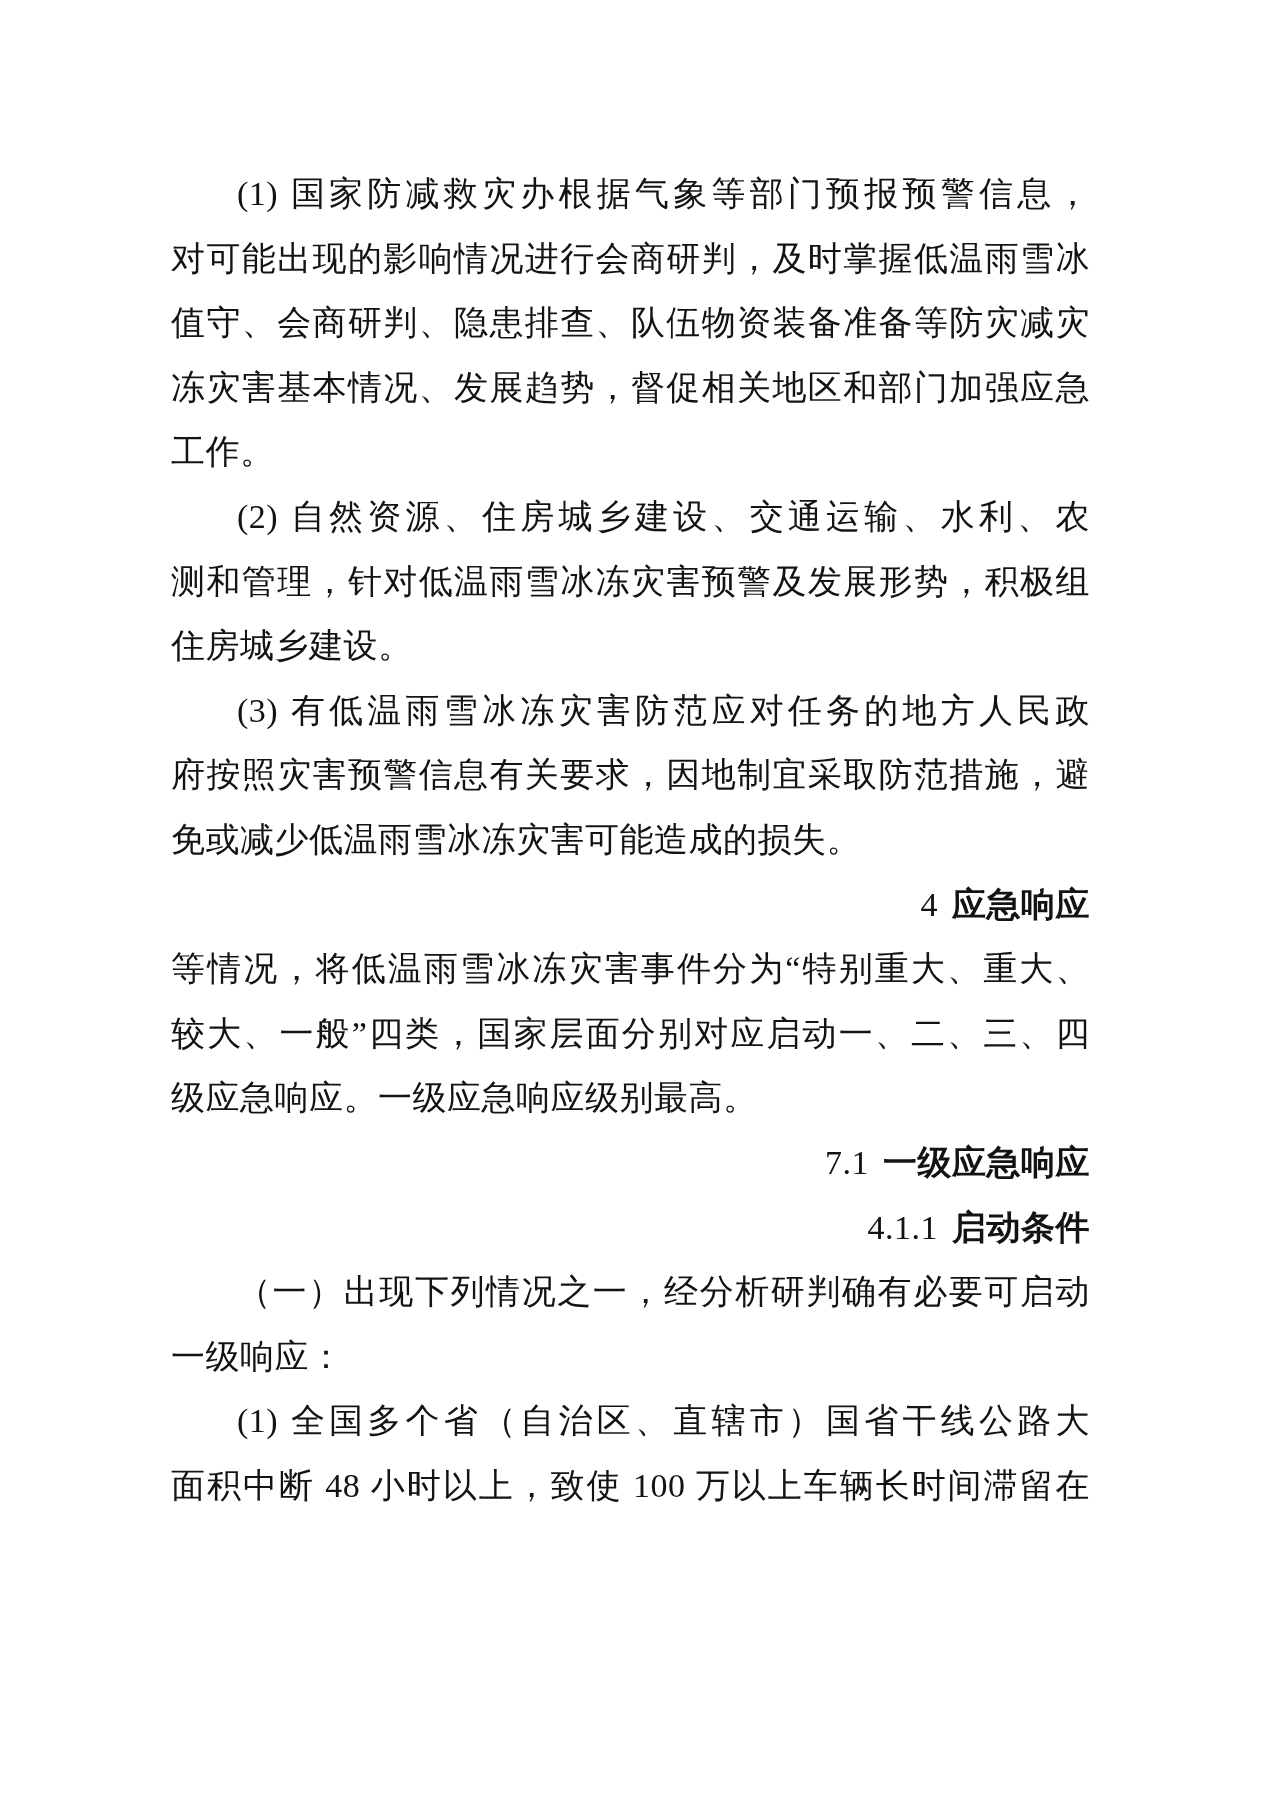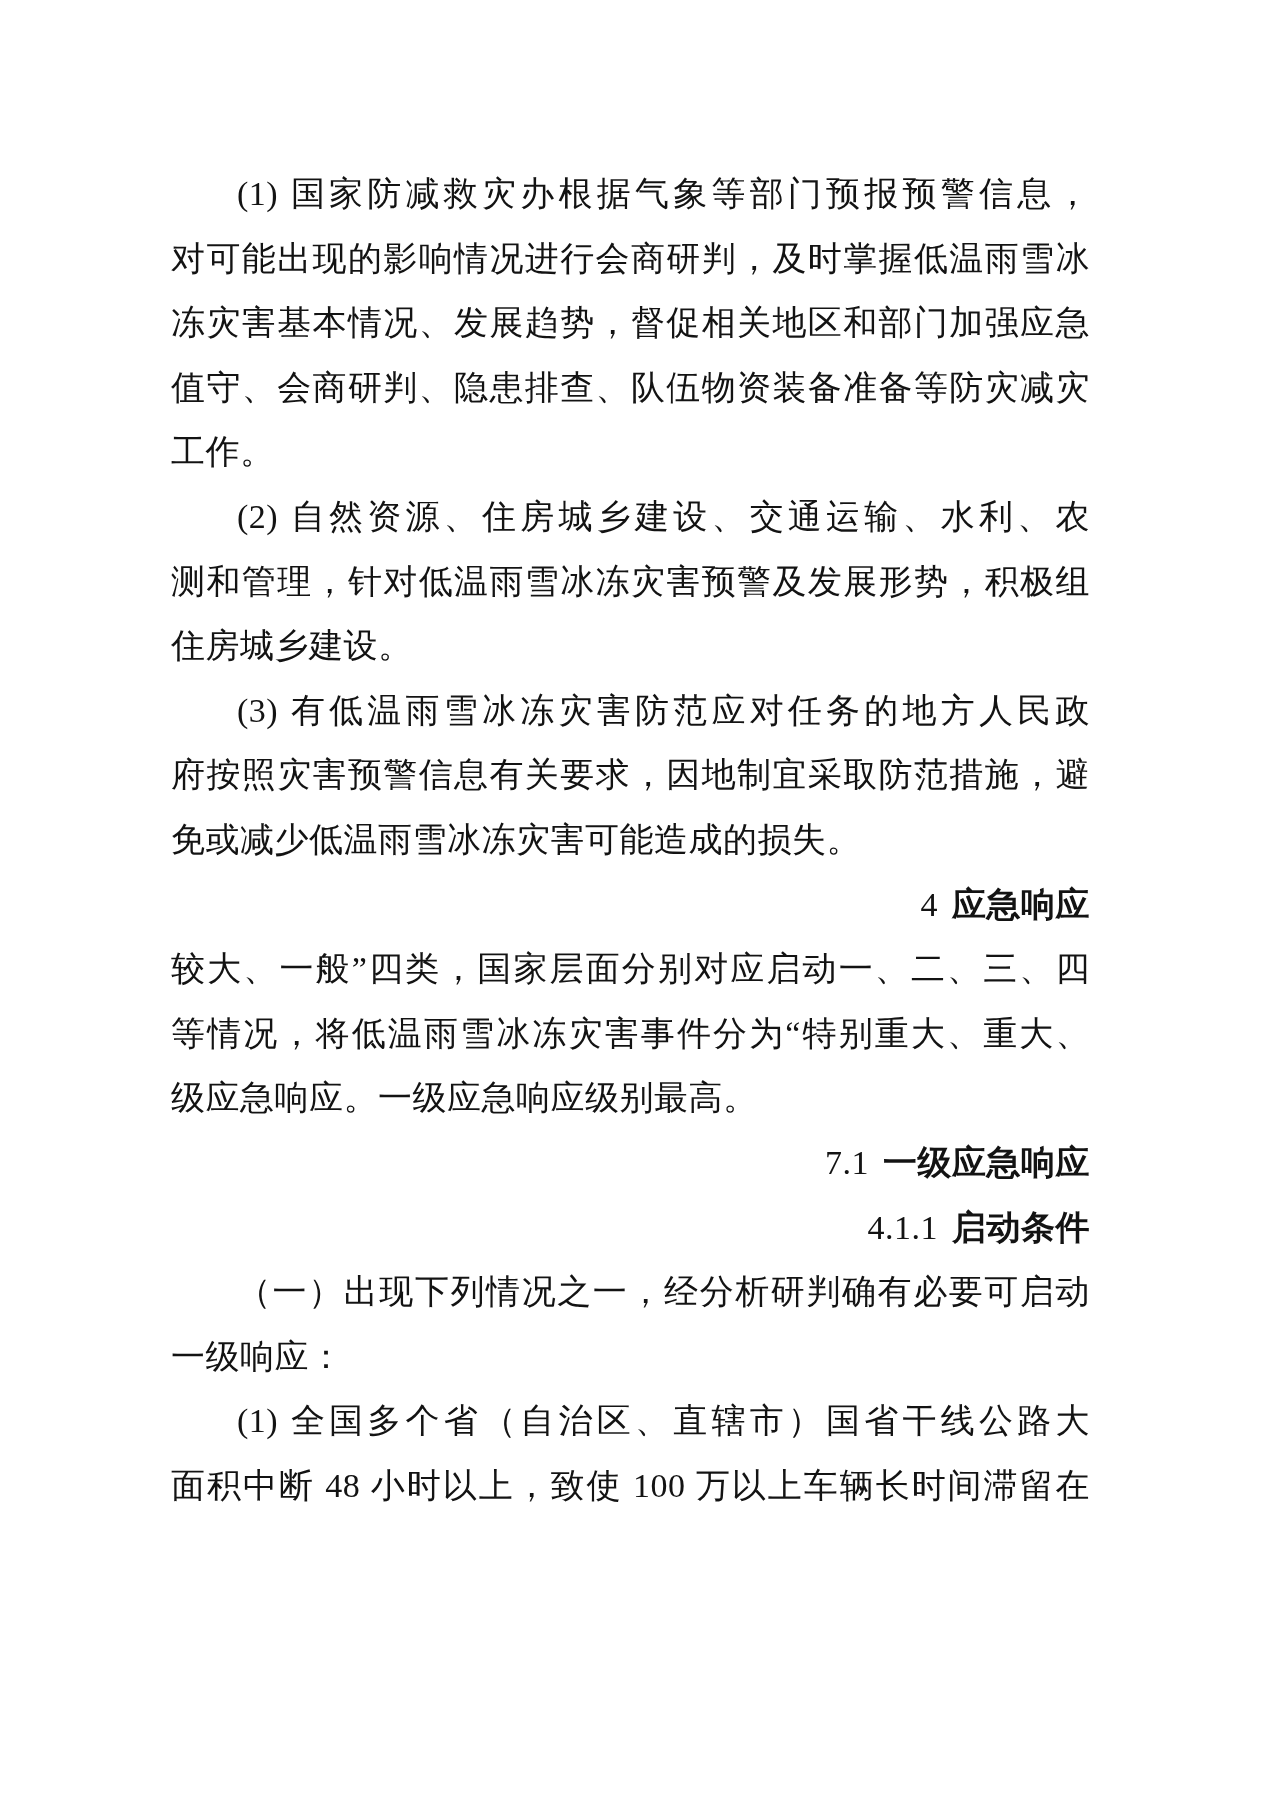--- a/index.html
+++ b/index.html
@@ -58,38 +58,38 @@
   }
 </style>
 </head>
 <body>
 
 <div class="page">
   <div class="content">
 
     <div class="line j is">(1) 国家防减救灾办根据气象等部门预报预警信息，</div>
     <div class="line j">对可能出现的影响情况进行会商研判，及时掌握低温雨雪冰</div>
+    <div class="line j">值守、会商研判、隐患排查、队伍物资装备准备等防灾减灾</div>
     <div class="line j">冻灾害基本情况、发展趋势，督促相关地区和部门加强应急</div>
-    <div class="line j">值守、会商研判、隐患排查、队伍物资装备准备等防灾减灾</div>
     <div class="line">工作。</div>
 
     <div class="line j is">(2) 自然资源、住房城乡建设、交通运输、水利、农</div>
     <div class="line j">测和管理，针对低温雨雪冰冻灾害预警及发展形势，积极组</div>
     <div class="line">住房城乡建设。</div>
 
     <div class="line j is">(3) 有低温雨雪冰冻灾害防范应对任务的地方人民政</div>
     <div class="line j">府按照灾害预警信息有关要求，因地制宜采取防范措施，避</div>
     <div class="line">免或减少低温雨雪冰冻灾害可能造成的损失。</div>
 
     <div class="line heading il">
       <span class="num">4</span><span>应急响应</span>
     </div>
 
+    <div class="line j">等情况，将低温雨雪冰冻灾害事件分为“特别重大、重大、</div>
     <div class="line j">较大、一般”四类，国家层面分别对应启动一、二、三、四</div>
-    <div class="line j">等情况，将低温雨雪冰冻灾害事件分为“特别重大、重大、</div>
     <div class="line">级应急响应。一级应急响应级别最高。</div>
 
     <div class="line heading il">
       <span class="num">7.1</span><span>一级应急响应</span>
     </div>
 
     <div class="line heading il">
       <span class="num">4.1.1</span><span>启动条件</span>
     </div>
 

